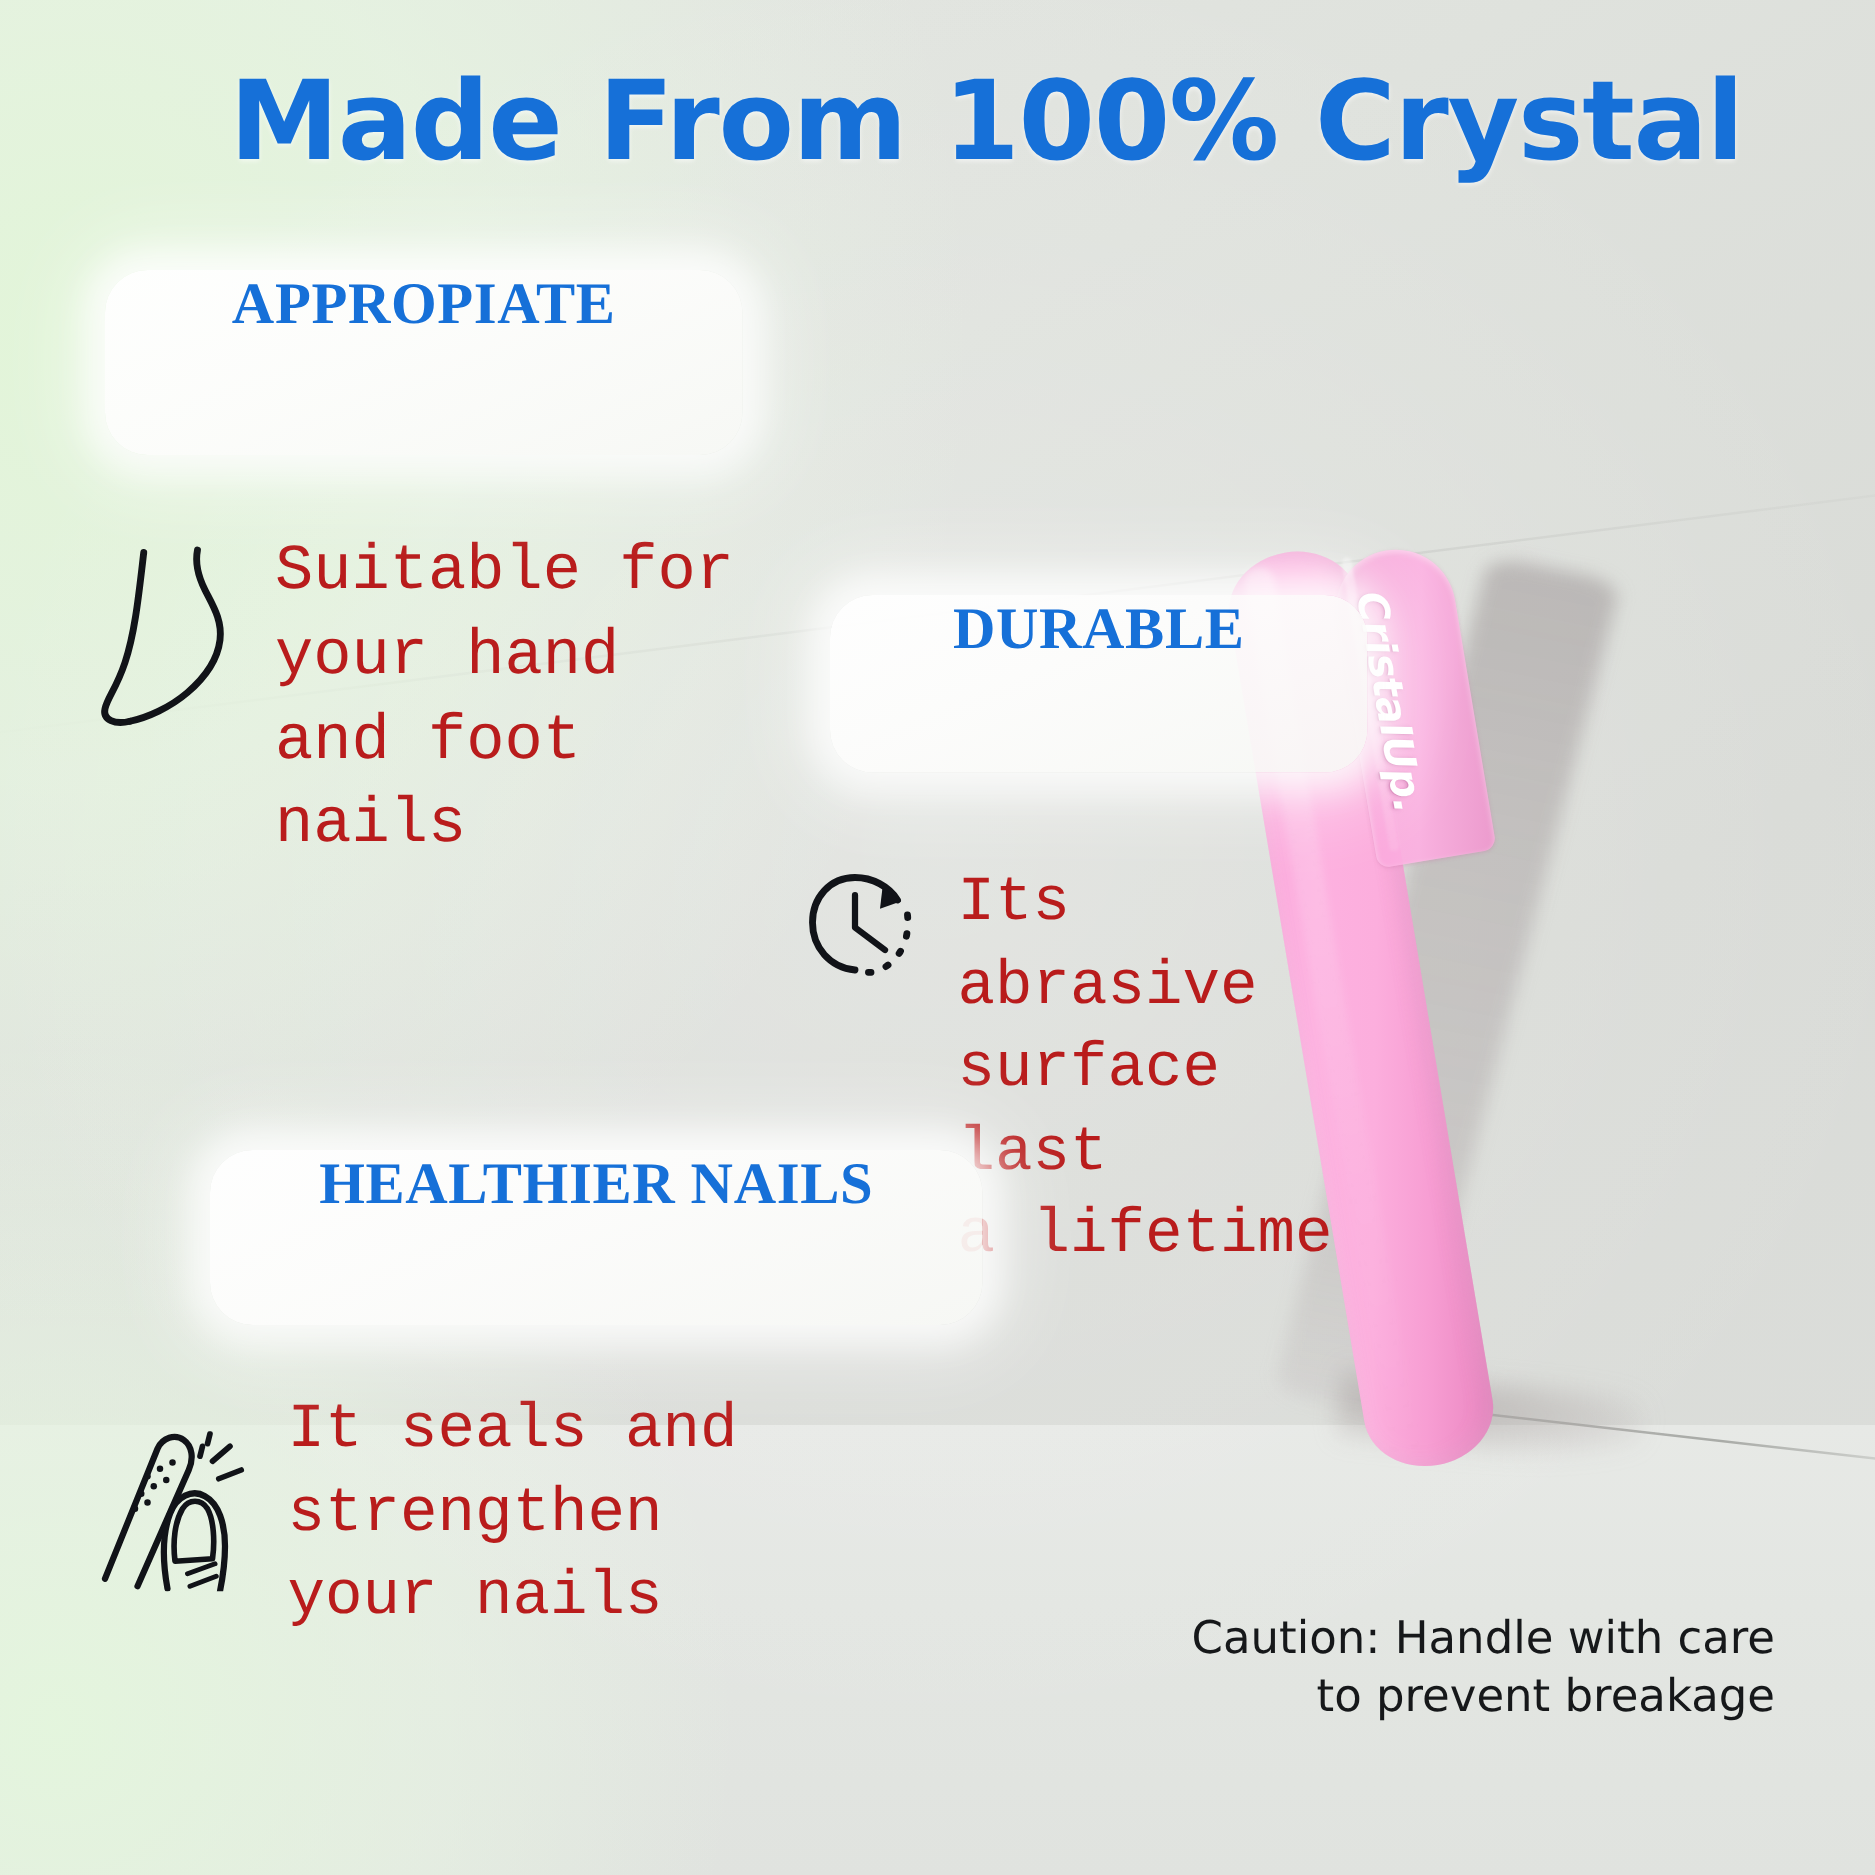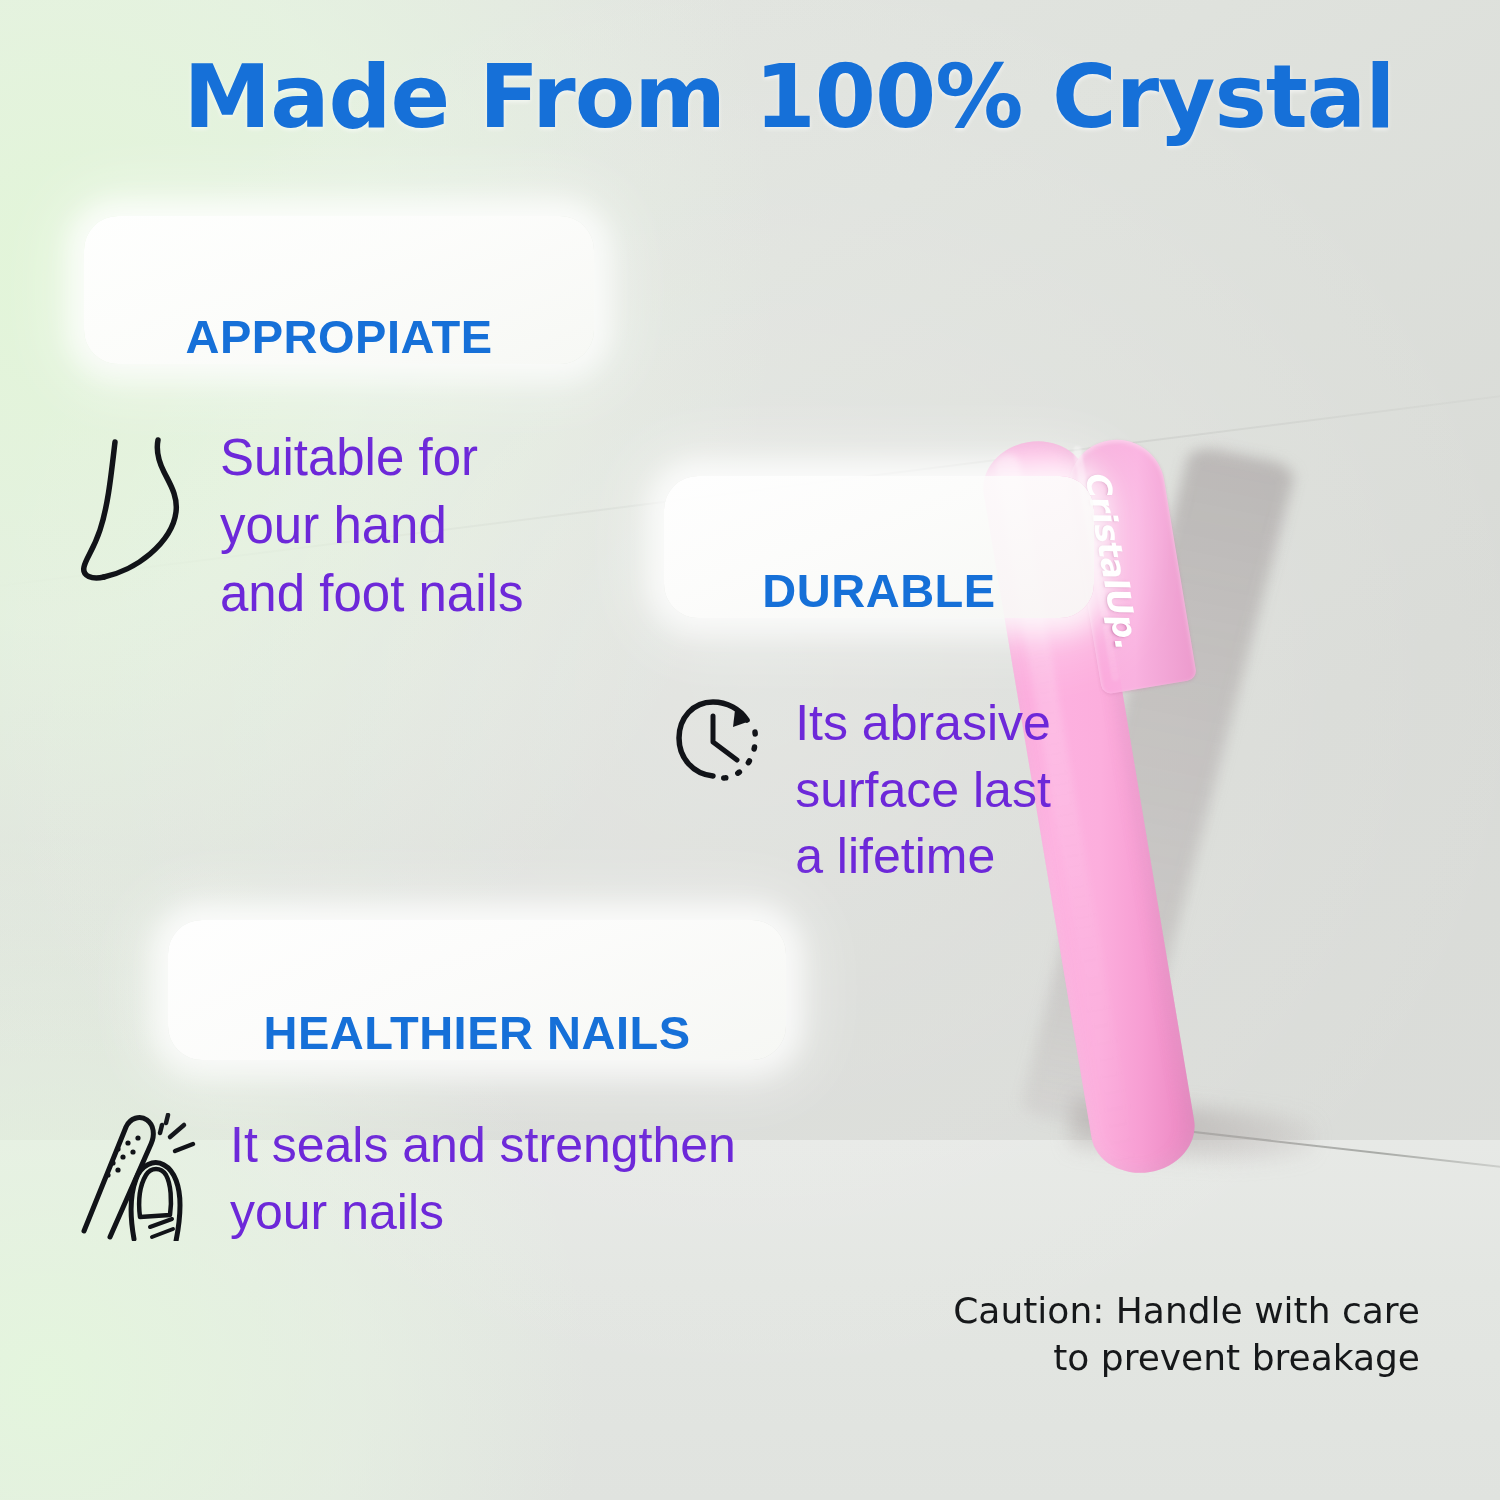--- a/index.html
+++ b/index.html
@@ -204,29 +204,29 @@
     white-space: nowrap;
     margin-left: 39px;
   }
   .headline .h-strong { font-weight: 700; }
 
   
   .badge {
     position: absolute;
     z-index: 18;
     display: flex;
-    align-items: flex-end;
+    align-items: flex-start;
     justify-content: center;
     border-radius: 34px;
     background: linear-gradient(160deg, rgba(255,255,255,0.97) 0%, rgba(253,253,252,0.95) 45%, rgba(248,249,246,0.93) 100%);
     box-shadow:
       0 0 26px 14px rgba(255,255,255,0.78),
       0 0 60px 30px rgba(255,255,255,0.40),
       0 4px 16px rgba(150,155,150,0.12);
-    font-family: Liberation Sans, sans-serif;
+    font-family: Liberation Serif, serif;
     font-weight: 700;
     color: #1670d8;
     letter-spacing: 0.5px;
   }
   #badge-appropiate {
     left: 84px; top: 216px;
     width: 510px; height: 148px;
     font-size: 47px;
   }
   #badge-durable {
@@ -246,35 +246,35 @@
     z-index: 16;
     display: flex;
     align-items: flex-start;
     gap: 18px;
   }
   .feature-icon {
     flex: 0 0 auto;
     display: block;
   }
   .feature-text {
-    font-family: Liberation Sans, sans-serif;
+    font-family: Liberation Mono, monospace;
     font-weight: 400;
     font-size: 50px;
     line-height: 1.33;
-    color: #6d28d9;
+    color: #b91c1c;
     white-space: pre-line;
   }
 
   #feature-hand-foot { left: 78px; top: 424px; width: 560px; }
   #feature-hand-foot .feature-text { font-size: 51px; }
 
   #feature-abrasive { left: 640px; top: 690px; width: 440px; justify-content: center; }
   #feature-abrasive .feature-text { font-size: 50px; }
 
-  #feature-seals { left: 72px; top: 1112px; width: 830px; align-items: flex-end; }
+  #feature-seals { left: 72px; top: 1112px; width: 830px; align-items: center; }
   #feature-seals .feature-text { font-size: 50px; }
 
   
   .caution {
     position: absolute;
     left: 560px;
     top: 1288px;
     width: 860px;
     z-index: 16;
     text-align: right;

